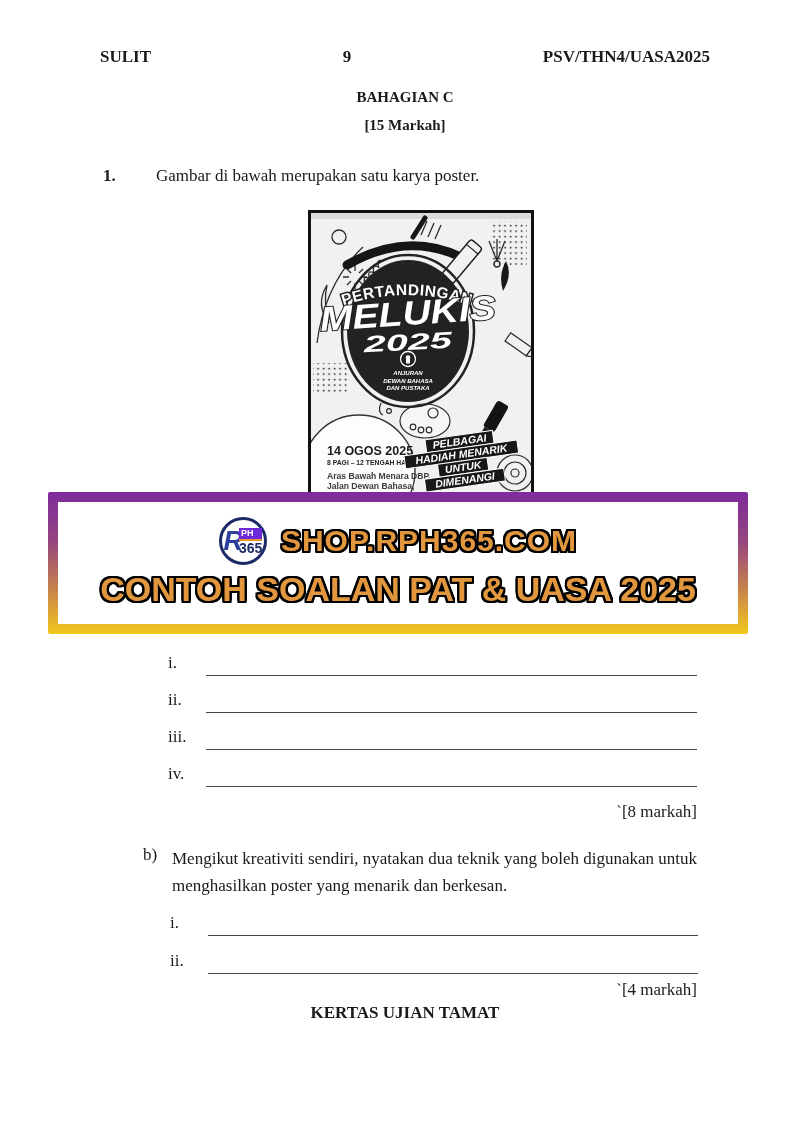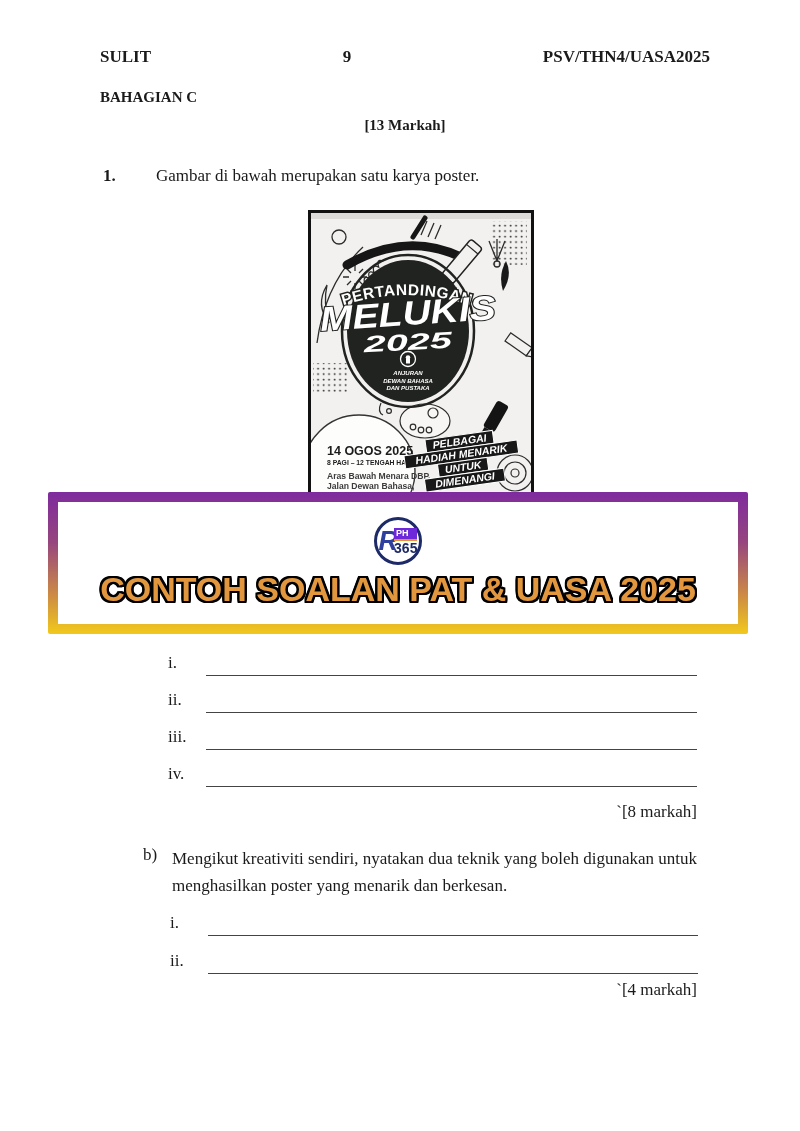--- a/index.html
+++ b/index.html
@@ -4,21 +4,21 @@
 <style>
   * { margin:0; padding:0; box-sizing:border-box; }
   html,body { background:#ffffff; }
   .page {
     position:relative; width:800px; height:1131px; background:#ffffff;
     font-family:"Liberation Serif","DejaVu Serif",serif; color:#1a1a1a; overflow:hidden;
   }
   
   .hdr { position:absolute; left:100px; top:47px; width:610px; display:flex;
          justify-content:space-between; font-weight:bold; font-size:17px; }
-  .sec-title { position:absolute; left:100px; top:89px; width:610px; text-align:left;
+  .sec-title { position:absolute; left:100px; top:89px; width:610px; text-align:center;
                font-weight:bold; font-size:15px; }
   .sec-marks { position:absolute; left:100px; top:117px; width:610px; text-align:center;
                font-weight:bold; font-size:15px; }
   
   .q1-num { position:absolute; left:103px; top:166px; font-weight:bold; font-size:17px; }
   .q1-text { position:absolute; left:156px; top:166px; font-size:17px; }
   
   .poster { position:absolute; left:308px; top:210px; width:226px; height:300px;
             border:3px solid #111; background:#f2f1ef; }
   .poster svg { display:block; }
@@ -63,21 +63,21 @@
 
 <div class="page">
 
   <div class="hdr">
     <span>SULIT</span>
     <span>9</span>
     <span>PSV/THN4/UASA2025</span>
   </div>
 
   <div class="sec-title">BAHAGIAN C</div>
-  <div class="sec-marks">[13 Markah]</div>
+  <div class="sec-marks">[15 Markah]</div>
 
   <div class="q1-num">1.</div>
   <div class="q1-text">Gambar di bawah merupakan satu karya poster.</div>
 
   <div class="poster">
     <svg width="220" height="294" viewBox="0 0 220 294">
       <defs>
         <pattern id="dots" width="5.5" height="5.5" patternUnits="userSpaceOnUse">
           <circle cx="1.6" cy="1.6" r="1" fill="#3a3a3a"></circle>
         </pattern>
@@ -186,20 +186,21 @@
   <div class="banner">
     <div class="banner-inner">
       <div class="wm-row1">
         <div class="logo-circle">
           <span class="logo-r">R</span>
           <span class="logo-sub">
             <span class="logo-ph">PH</span>
             <span class="logo-365">365</span>
           </span>
         </div>
+        <span class="outlined wm-site">SHOP.RPH365.COM</span>
       </div>
       <div class="outlined wm-headline">CONTOH SOALAN PAT &amp; UASA 2025</div>
     </div>
   </div>
 
   <div class="ans-row" style="top:650px">
     <span class="ans-num">i.</span>
     <span class="ans-line"></span>
   </div>
   <div class="ans-row" style="top:687px">
@@ -222,14 +223,15 @@
   <div class="ans-row" style="top:910px; left:170px; width:528px;">
     <span class="ans-num">i.</span>
     <span class="ans-line"></span>
   </div>
   <div class="ans-row" style="top:948px; left:170px; width:528px;">
     <span class="ans-num">ii.</span>
     <span class="ans-line"></span>
   </div>
   <div class="marks" style="top:980px">`[4 markah]</div>
 
+  <div class="footer-end">KERTAS UJIAN TAMAT</div>
 
 </div>
 
 </body></html>

